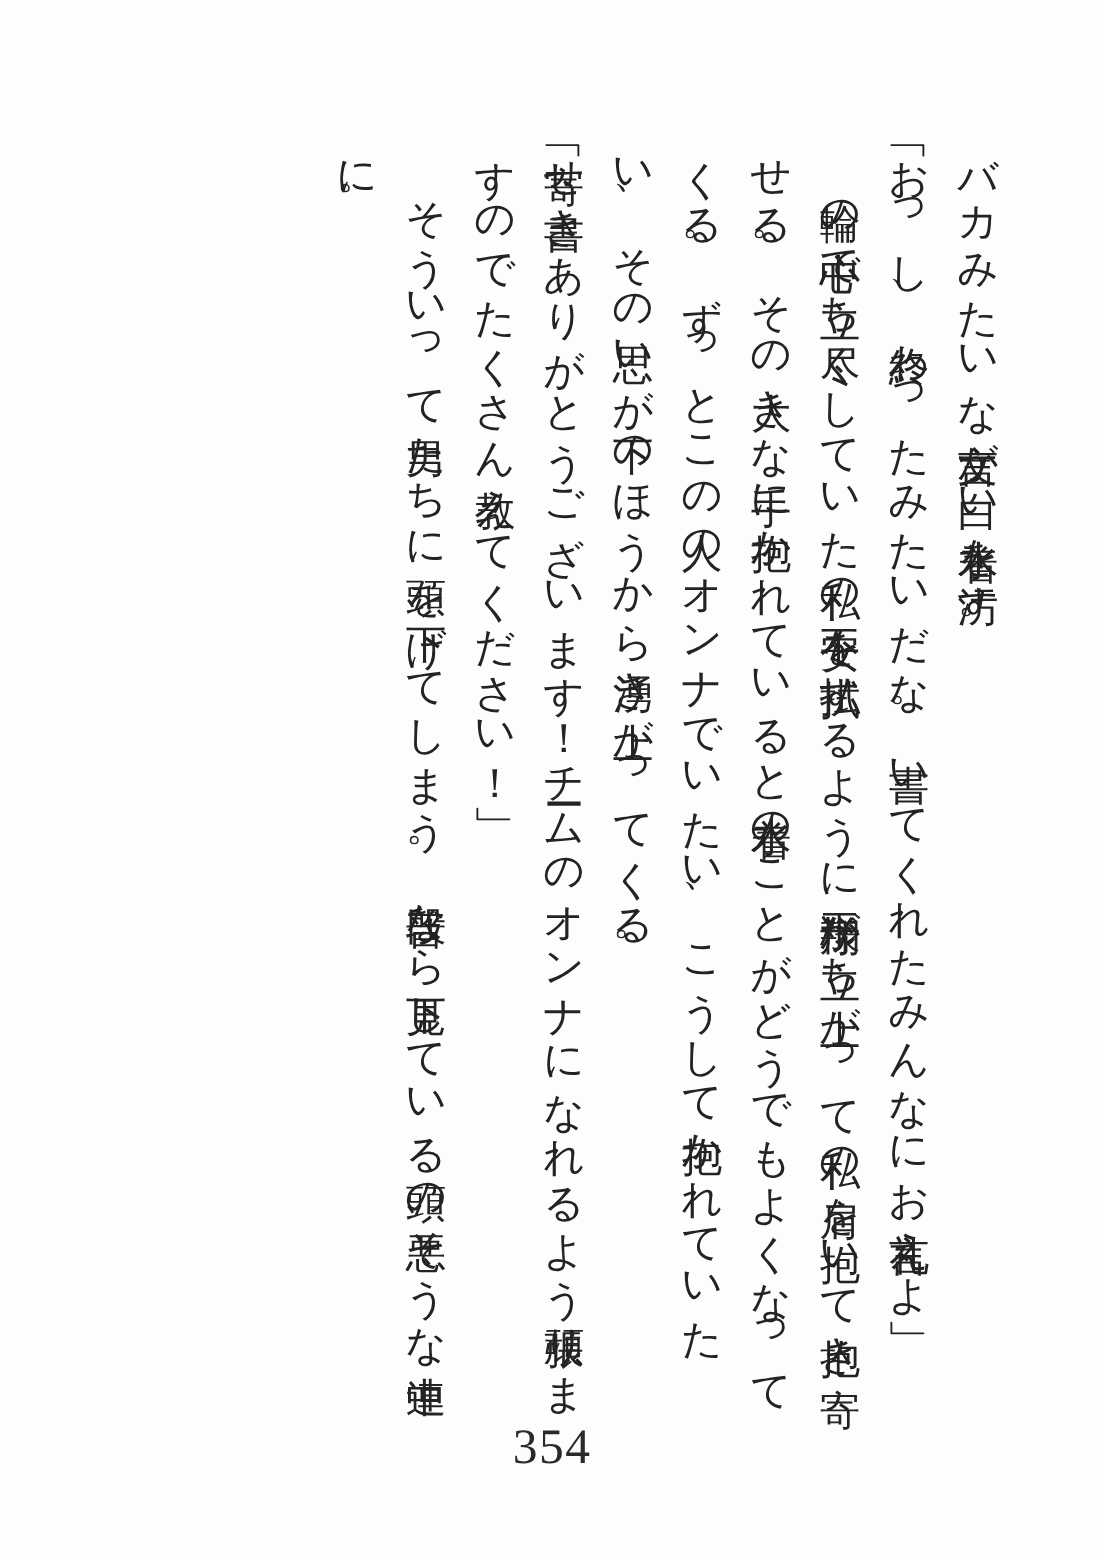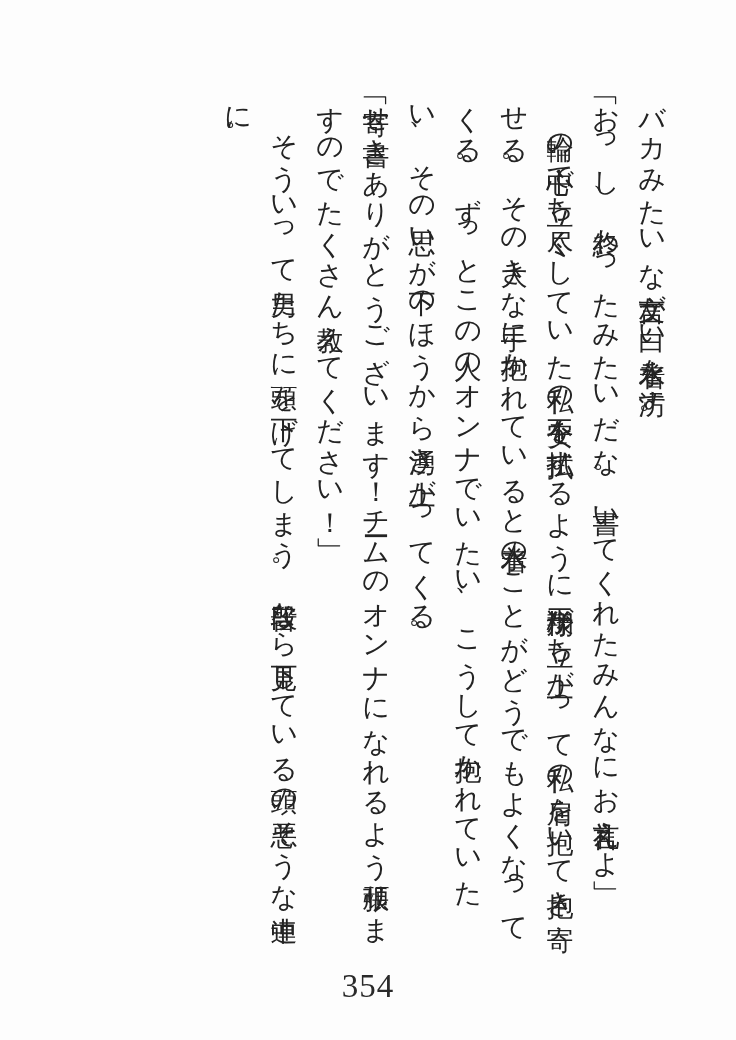--- a/index.html
+++ b/index.html
@@ -36,21 +36,21 @@
   }
   .para {
     margin: 0;
     padding: 0;
   }
   .para.indent {
     text-indent: 1em;
   }
   .page-number {
     position: absolute;
-    top: 968px;
+    top: 947px;
     left: 0;
     width: 736px;
     text-align: center;
     font-size: 33px;
     letter-spacing: 1px;
     color: #2a2a2a;
   }
 </style>
 </head>
 <body>

